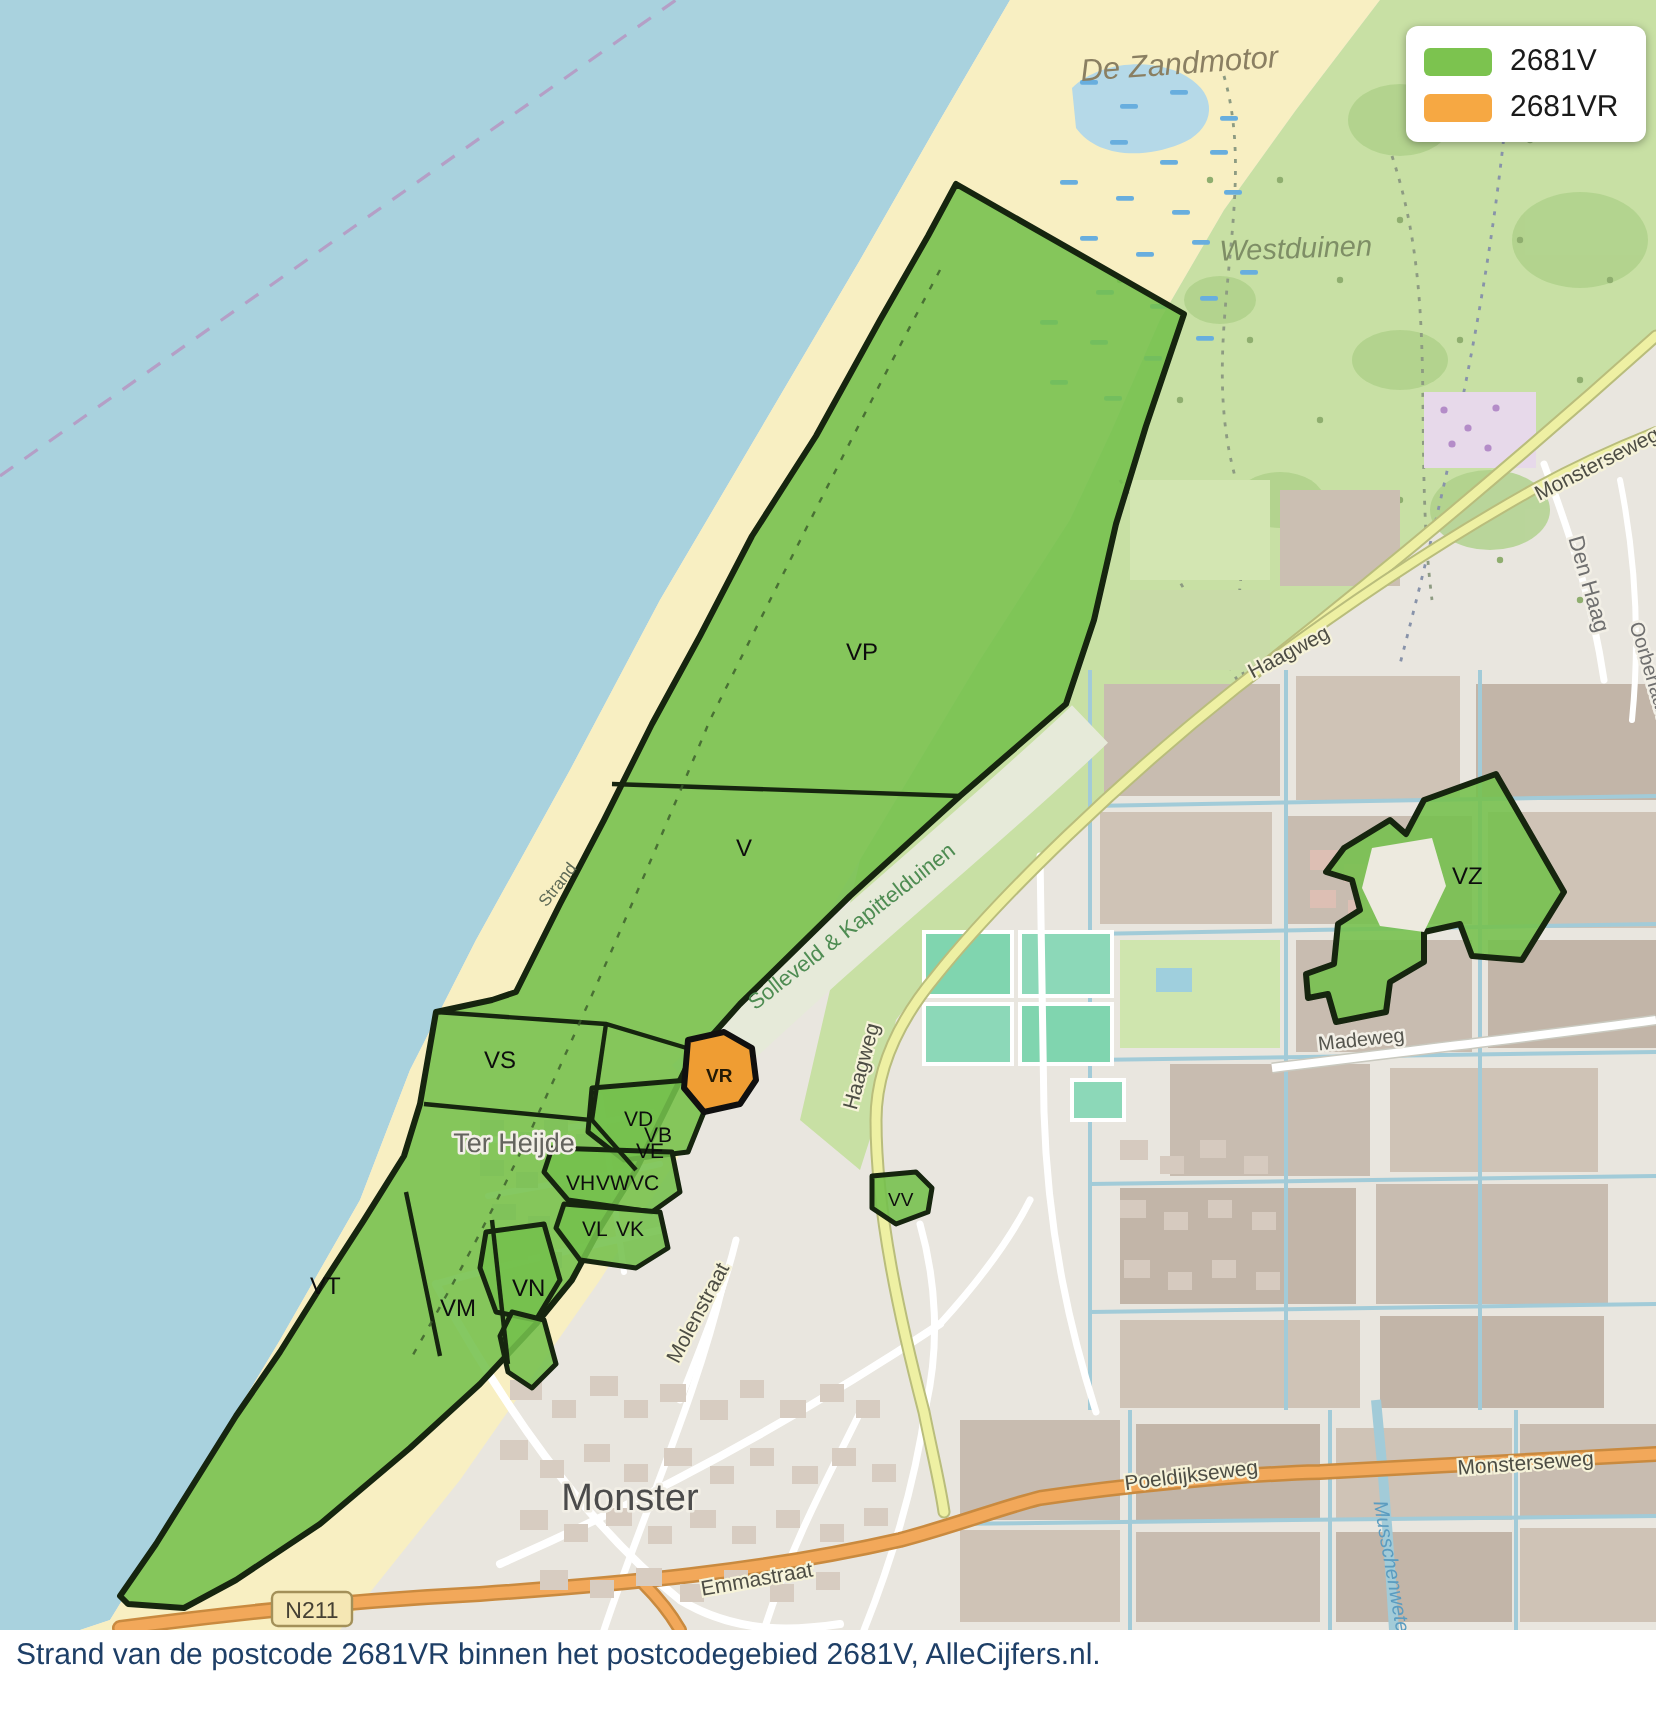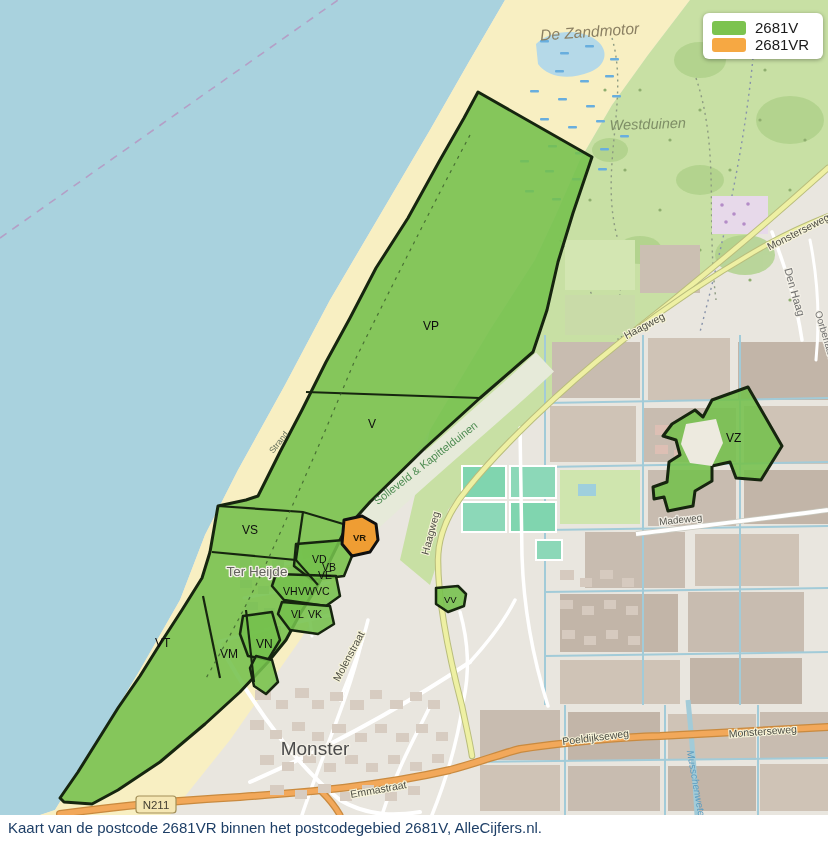--- a/index.html
+++ b/index.html
@@ -1,20 +1,20 @@
 <!DOCTYPE html>
 <html><head>
 <meta charset="utf-8">
 <style>
   html,body{margin:0;padding:0;background:#ffffff;}
   .stage{position:relative;width:828px;height:861px;overflow:hidden;background:#ffffff;
          font-family:"Liberation Sans",sans-serif;}
   .map{position:absolute;left:0;top:0;width:828px;height:815px;overflow:hidden;background:#e9e6df;}
   .map svg{display:block;}
-  .legend{position:absolute;left:703px;top:13px;width:120px;height:46px;background:#ffffff;
+  .legend{position:absolute;left:703px;top:13px;width:120px;height:58px;background:#ffffff;
           border-radius:6px;box-shadow:0 1px 4px rgba(0,0,0,.35);padding:6px 8px;box-sizing:border-box;
           display:flex;flex-direction:column;justify-content:space-around;z-index:5;}
   .legend-row{display:flex;align-items:center;gap:8px;}
   .legend-row svg{flex:0 0 auto;}
   .legend-label{font-size:15px;color:#1a1a1a;line-height:1;}
   .caption{position:absolute;left:0;top:815px;width:828px;height:46px;background:#ffffff;
            color:#1e3f67;font-size:15px;line-height:18.5px;padding:4px 0 0 8px;box-sizing:border-box;}
   text{font-family:"Liberation Sans",sans-serif;}
   .halo{paint-order:stroke;stroke:#f2efe6;stroke-width:2.6px;stroke-linejoin:round;}
   .region-label{fill:#0d0d0d;font-size:12px;}
@@ -362,15 +362,15 @@
       <div class="legend-row">
         <svg width="36" height="16">
           <rect x="1" y="1" width="34" height="14" rx="3" fill="#f6a843"></rect>
         </svg>
         <span class="legend-label">2681VR</span>
       </div>
     </div>
   </div>
 
   <div class="caption">
-    <div>Kaart van de postcode 2681VR binnen het postcodegebied 2681V, AlleCijfers.nl.</div>
+    <div>Strand van de postcode 2681VR binnen het postcodegebied 2681V, AlleCijfers.nl.</div>
   </div>
 </div>
 
 </body></html>

